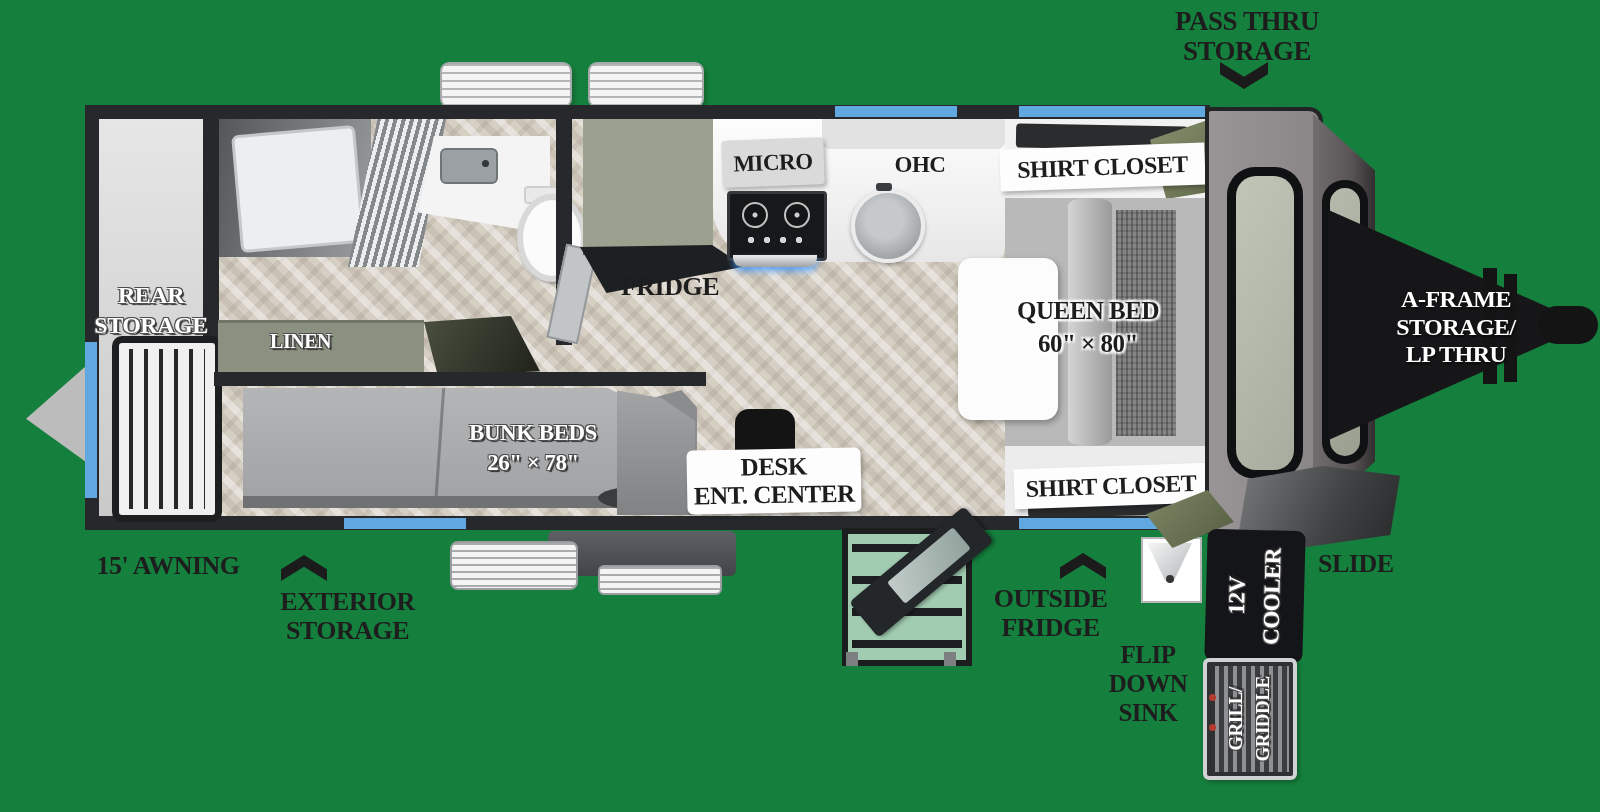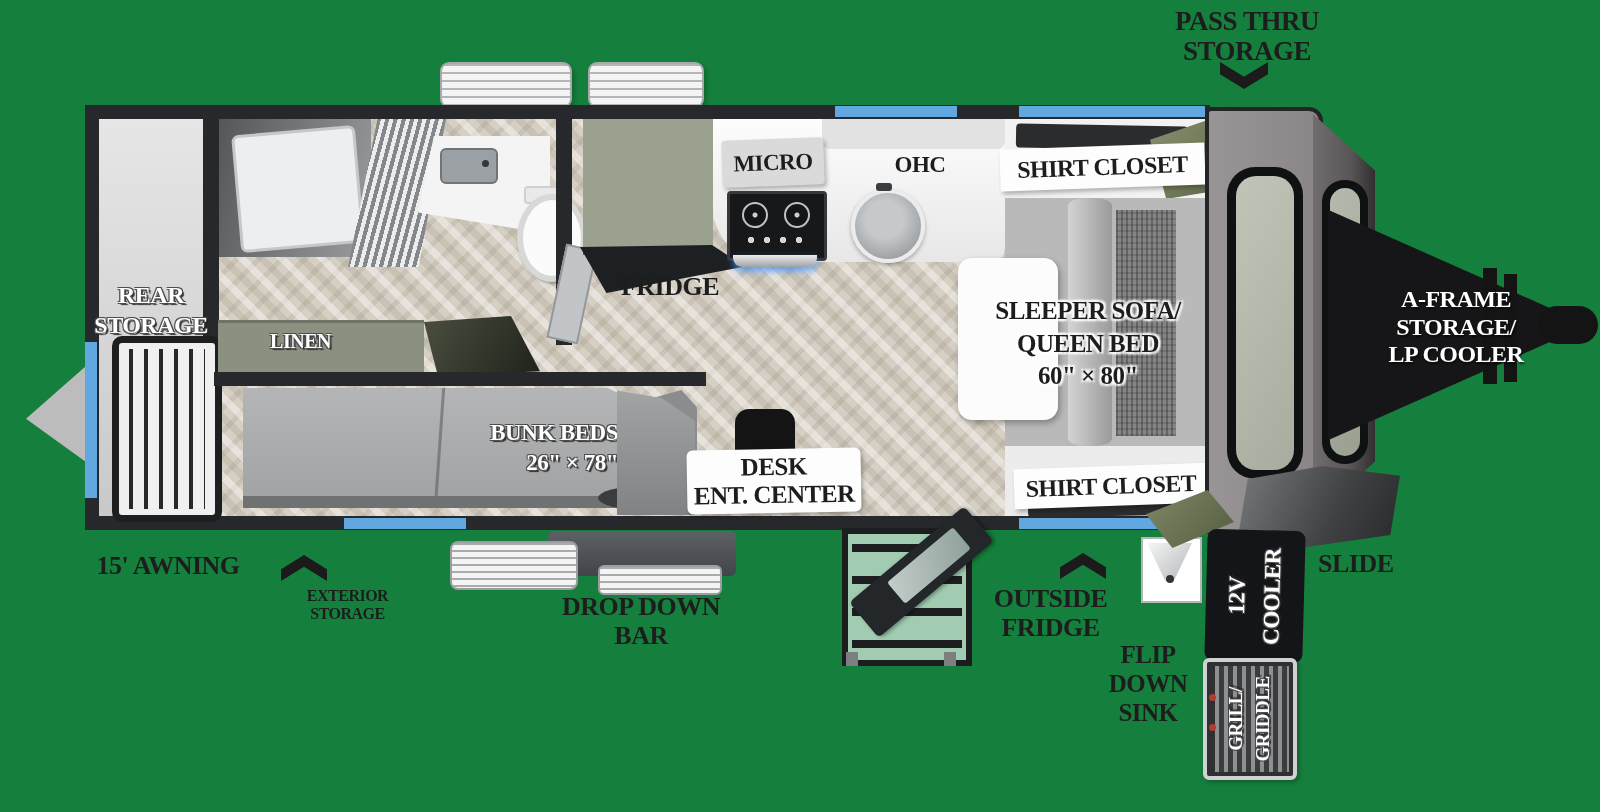--- a/index.html
+++ b/index.html
@@ -68,21 +68,21 @@
   <div class="abs" style="left:424px;top:316px;width:116px;height:60px;background:linear-gradient(120deg,#4a4f3f,#1f221a);clip-path:polygon(0 10%,75% 0,100% 92%,12% 100%);"></div>
   <div class="lbl center wlbl" style="left:218px;top:330px;width:165px;font-size:20px;">LINEN</div>
   <div class="abs wall" style="left:214px;top:372px;width:492px;height:14px;"></div>
 
   <div class="abs" style="left:243px;top:388px;width:424px;height:120px;background:linear-gradient(180deg,#b3b5b7,#9fa1a3);clip-path:polygon(0 0,86% 0,93% 12%,100% 38%,100% 100%,0 100%);">
     <div class="abs" style="left:46%;top:0;width:3px;height:100%;background:rgba(90,90,92,.55);transform:rotate(4deg);"></div>
     <div class="abs" style="left:0;bottom:0;width:100%;height:12px;background:#6f7173;"></div>
   </div>
   <div class="abs" style="left:645px;top:390px;width:52px;height:86px;background:#8a8c8e;clip-path:polygon(0 12%,70% 0,100% 20%,100% 100%,0 100%);"></div>
   <div class="abs" style="left:598px;top:486px;width:92px;height:24px;background:#3a3c3e;border-radius:50%;"></div>
-  <div class="lbl center wlbl" style="left:448px;top:418px;width:170px;font-size:23px;line-height:1.3;text-align:right;">
+  <div class="lbl center wlbl" style="left:448px;top:418px;width:170px;font-size:23px;line-height:1.3;">
     <div>BUNK BEDS</div>
     <div>26" × 78"</div>
   </div>
 
   <div class="abs" style="left:583px;top:119px;width:130px;height:128px;background:#9aa18e;border-bottom:8px solid #5a6050;"></div>
   <div class="abs" style="left:580px;top:245px;width:165px;height:48px;background:#1d2023;clip-path:polygon(0 4%,80% 0,100% 45%,16% 100%);"></div>
   <div class="lbl center" style="left:600px;top:272px;width:140px;font-size:26px;">FRIDGE</div>
 
   <div class="abs" style="left:713px;top:119px;width:292px;height:143px;background:linear-gradient(180deg,#fdfdfd,#e7e7e7);border-bottom-left-radius:55px;border-bottom-right-radius:14px;"></div>
   <div class="abs" style="left:822px;top:119px;width:183px;height:30px;background:#e2e2e2;border-radius:0 0 8px 8px;"></div>
@@ -105,21 +105,20 @@
   <div class="abs" style="left:1150px;top:119px;width:74px;height:80px;background:linear-gradient(130deg,#87906d,#5f684a);clip-path:polygon(0 26%,82% 0,100% 88%,22% 100%);"></div>
   <div class="abs banner" style="left:1000px;top:146px;width:205px;height:42px;transform:rotate(-2deg);">
     <div class="lbl center" style="left:0;top:8px;width:100%;font-size:24px;">SHIRT CLOSET</div>
   </div>
 
   <div class="abs" style="left:1005px;top:198px;width:205px;height:248px;background:#b9b9b9;"></div>
   <div class="abs" style="left:1068px;top:198px;width:44px;height:248px;background:linear-gradient(90deg,#d4d4d4,#9a9a9a);border-radius:18px/8px;"></div>
   <div class="abs" style="left:1116px;top:210px;width:60px;height:226px;background:#858585;background-image:repeating-linear-gradient(90deg,rgba(40,40,40,.35) 0 2px,transparent 2px 5px),repeating-linear-gradient(0deg,rgba(40,40,40,.2) 0 2px,transparent 2px 6px);"></div>
   <div class="abs" style="left:958px;top:258px;width:100px;height:162px;background:#fcfcfc;border-radius:14px;box-shadow:2px 3px 6px rgba(0,0,0,.3);"></div>
   <div class="lbl center glow" style="left:988px;top:295px;width:200px;font-size:25px;line-height:1.3;">
-    <div>SLEEPER SOFA/</div>
     <div>QUEEN BED</div>
     <div>60" × 80"</div>
   </div>
 
   <div class="abs" style="left:1005px;top:446px;width:200px;height:70px;background:#ececec;"></div>
   <div class="abs" style="left:1028px;top:497px;width:168px;height:19px;background:#2a2c2e;border-radius:4px;transform:rotate(-1deg);"></div>
   <div class="abs banner" style="left:1014px;top:466px;width:194px;height:40px;transform:rotate(-2deg);">
     <div class="lbl center" style="left:0;top:7px;width:100%;font-size:24px;">SHIRT CLOSET</div>
   </div>
 
@@ -147,47 +146,43 @@
     <div class="abs" style="left:8px;top:8px;right:8px;bottom:8px;background:linear-gradient(120deg,#b4baac,#99a090);border-radius:15px;"></div>
   </div>
 
   <div class="abs" style="left:1328px;top:205px;width:246px;height:240px;background:#161618;clip-path:polygon(0 2%,97% 46%,97% 54%,0 98%);"></div>
   <div class="abs" style="left:1483px;top:268px;width:14px;height:116px;background:#141414;"></div>
   <div class="abs" style="left:1504px;top:274px;width:13px;height:108px;background:#141414;"></div>
   <div class="abs" style="left:1538px;top:306px;width:60px;height:38px;background:#141414;border-radius:19px;"></div>
   <div class="lbl center" style="left:1372px;top:286px;width:168px;font-size:24px;line-height:1.15;color:#fff;text-shadow:1px 2px 2px rgba(0,0,0,.6);">
     <div>A-FRAME</div>
     <div>STORAGE/</div>
-    <div>LP COOLER</div>
+    <div>LP THRU</div>
   </div>
 
   <div class="abs" style="left:842px;top:528px;width:118px;height:126px;border:6px solid #1b1d1f;background:rgba(255,255,255,.6);">
     <div class="abs" style="left:4px;top:10px;right:4px;bottom:4px;background:repeating-linear-gradient(180deg,#1c1e20 0 8px,transparent 8px 32px);"></div>
   </div>
   <div class="abs" style="left:846px;bottom:152px;width:12px;height:14px;background:#7c7e80;top:652px;"></div>
   <div class="abs" style="left:944px;top:652px;width:12px;height:14px;background:#7c7e80;"></div>
   <div class="abs" style="left:862px;top:592px;width:150px;height:46px;background:#24272a;border-radius:5px;transform:rotate(-40deg);transform-origin:8px 50%;box-shadow:2px 2px 4px rgba(0,0,0,.4);">
     <div class="abs" style="left:42px;top:9px;width:86px;height:28px;background:linear-gradient(120deg,#c3cdc9,#8fa09b);border-radius:3px;"></div>
   </div>
 
   <div class="lbl center" style="left:83px;top:551px;width:170px;font-size:26px;">15' AWNING</div>
 
   <div class="abs chev-up" style="left:281px;top:555px;width:46px;height:26px;"></div>
-  <div class="lbl center" style="left:270px;top:587px;width:155px;font-size:16px;">
+  <div class="lbl center" style="left:270px;top:587px;width:155px;font-size:26px;">
     <div>EXTERIOR</div>
     <div>STORAGE</div>
   </div>
 
   <div class="abs" style="left:548px;top:531px;width:188px;height:45px;background:linear-gradient(180deg,#5d6165,#41454a);border-radius:6px;"></div>
   <div class="abs ribbed" style="left:450px;top:541px;width:124px;height:45px;"></div>
   <div class="abs ribbed" style="left:598px;top:565px;width:120px;height:26px;border-radius:6px;"></div>
-  <div class="lbl center" style="left:552px;top:592px;width:178px;font-size:26px;">
-    <div>DROP DOWN</div>
-    <div>BAR</div>
-  </div>
 
   <div class="abs chev-up" style="left:1060px;top:553px;width:46px;height:26px;"></div>
   <div class="lbl center" style="left:973px;top:584px;width:155px;font-size:26px;">
     <div>OUTSIDE</div>
     <div>FRIDGE</div>
   </div>
 
   <div class="abs" style="left:1141px;top:537px;width:57px;height:62px;background:#ffffff;border:2px solid #b5b6b8;">
     <div class="abs" style="left:4px;top:4px;width:45px;height:50px;background:linear-gradient(135deg,#f6f6f6,#a9adb0);clip-path:polygon(0 0,100% 0,60% 75%,40% 75%);"></div>
     <div class="abs" style="left:23px;top:36px;width:8px;height:8px;background:#333;border-radius:50%;"></div>

